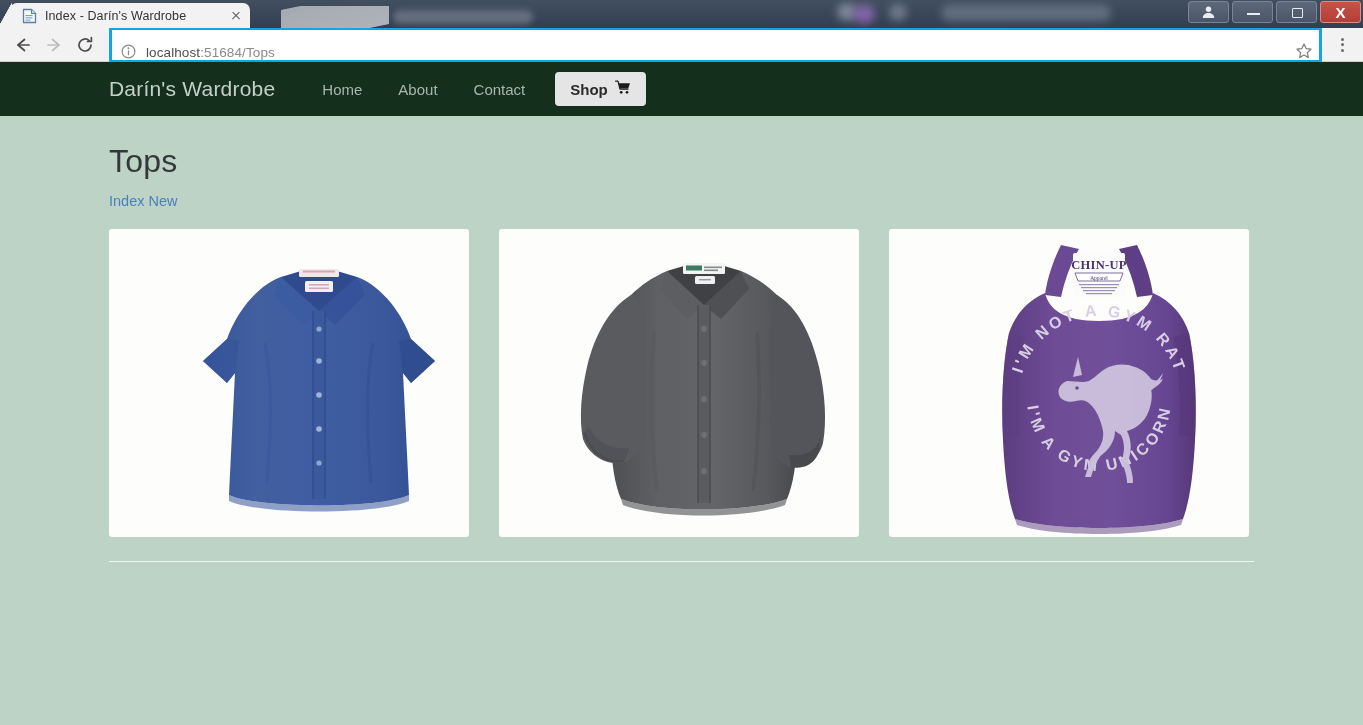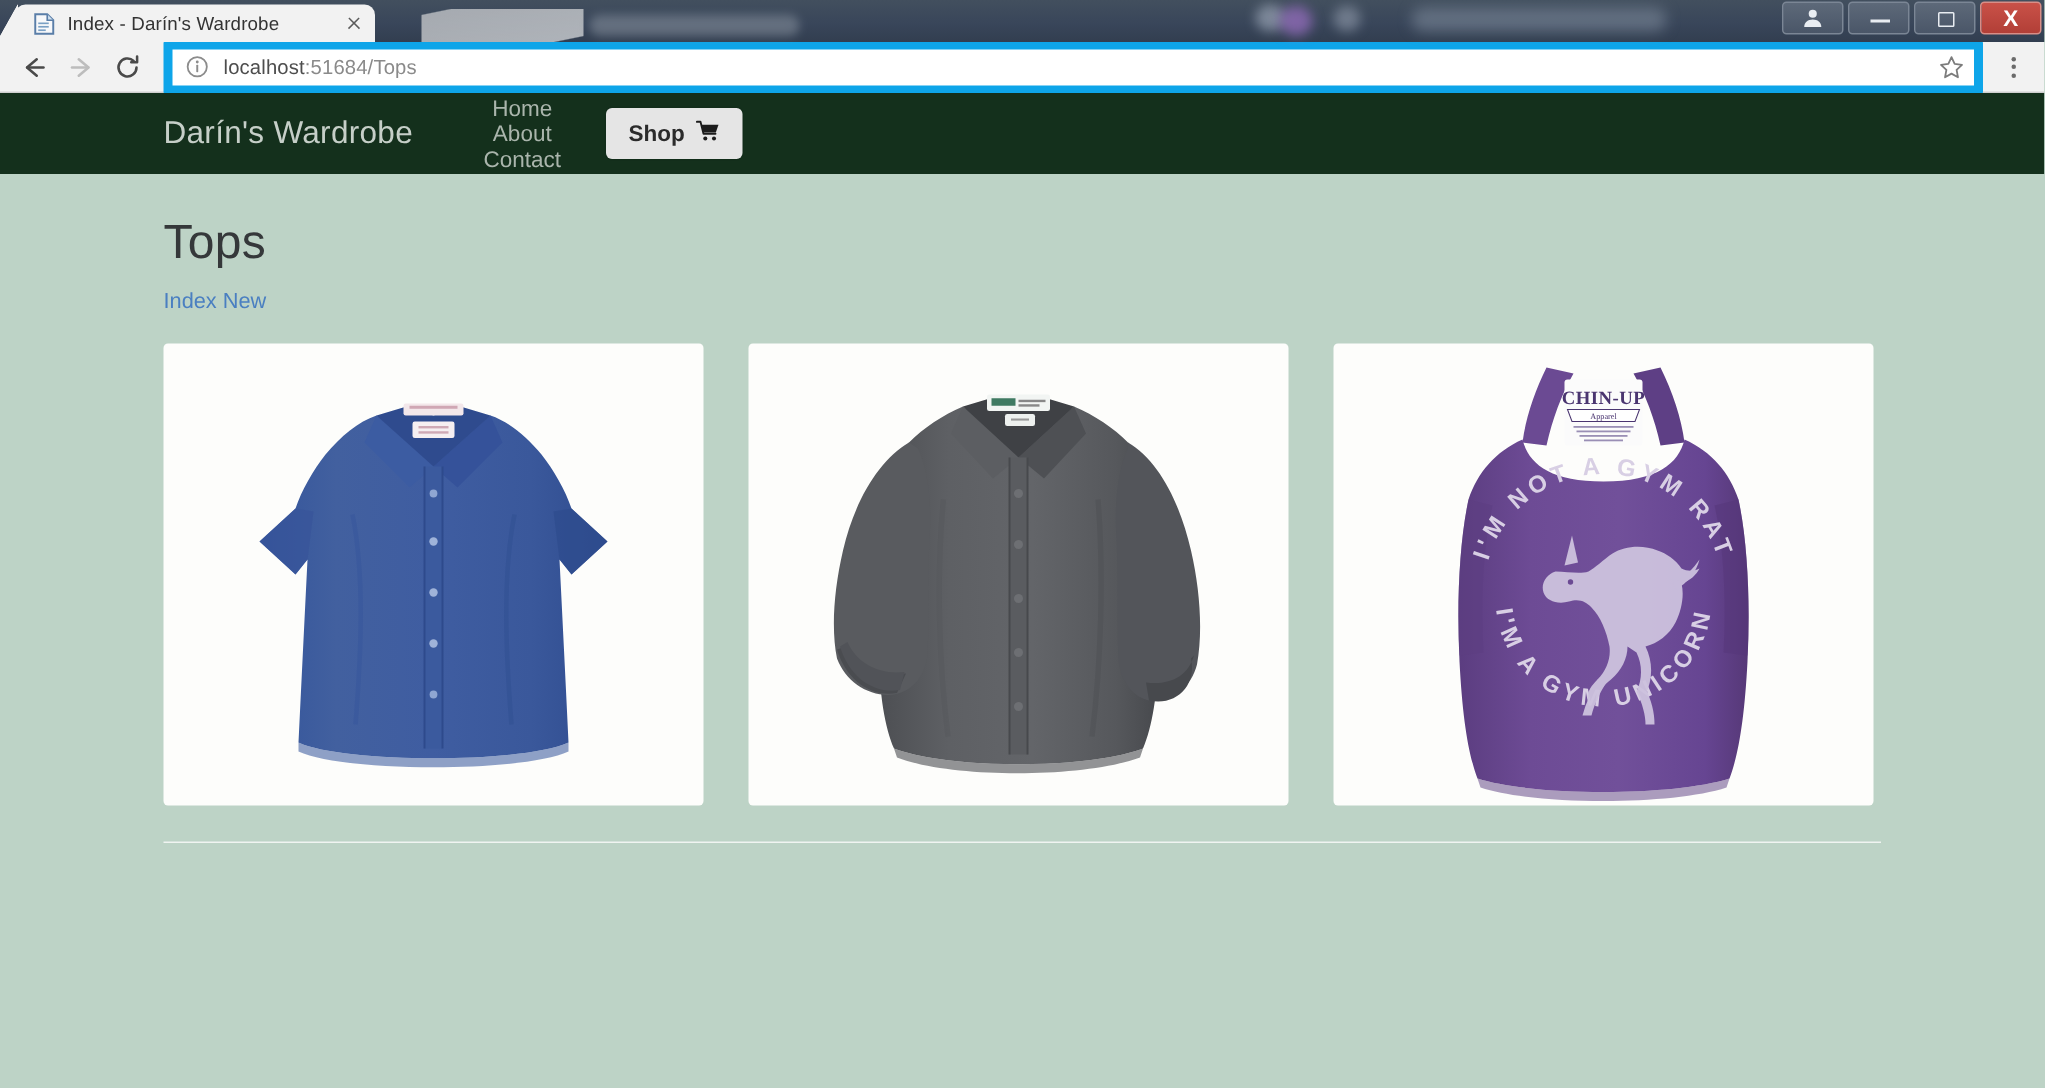--- a/index.html
+++ b/index.html
@@ -156,25 +156,25 @@
   .navbtn {
     width: 30px; height: 28px;
     display: flex; align-items: center; justify-content: center;
     cursor: pointer;
     flex: 0 0 auto;
   }
   .omnibox {
     flex: 1 1 auto;
     height: 36px;
     background: #fff;
-    border: 6px solid #0ea5e9;
+    border: 3px solid #0ea5e9;
     border-radius: 2px;
     margin: 0 6px 0 8px;
     display: flex;
-    align-items: center;
+    align-items: flex-end;
     padding: 0 6px 0 8px;
   }
   .omni-info {
     width: 17px; height: 17px;
     flex: 0 0 auto;
     margin-right: 9px;
   }
   .omni-url {
     flex: 1 1 auto;
     font-size: 13.5px;
@@ -214,21 +214,21 @@
   }
   .brand {
     color: #c6cfc8;
     font-size: 21px;
     font-family: "Liberation Sans", sans-serif;
     letter-spacing: .2px;
     margin-right: 29px;
     cursor: pointer;
     white-space: nowrap;
   }
-  .navlinks { display: flex; align-items: center; gap: 0px; flex-direction: column; }
+  .navlinks { display: flex; align-items: center; gap: 0px; }
   .navlink {
     color: #aab5ac;
     font-size: 15px;
     padding: 0 18px;
     cursor: pointer;
     white-space: nowrap;
   }
   .shopbtn {
     margin-left: 12px;
     background: #e5e5e5;
@@ -276,21 +276,21 @@
     background: #fdfdfb;
     border-radius: 3px;
     overflow: hidden;
     position: relative;
     cursor: pointer;
     flex: 0 0 auto;
   }
   .card .art {
     position: absolute;
     left: 0; top: 0; right: 0; bottom: 0;
-    display: flex; align-items: center; justify-content: center;
+    display: flex; align-items: center; justify-content: flex-end;
   }
 
   hr.footer-rule {
     border: none;
     border-top: 1px solid #f0f4f1;
     margin: 24px 0 0 0;
   }
   .footer-text {
     margin-top: 20px;
     font-size: 14.5px;

